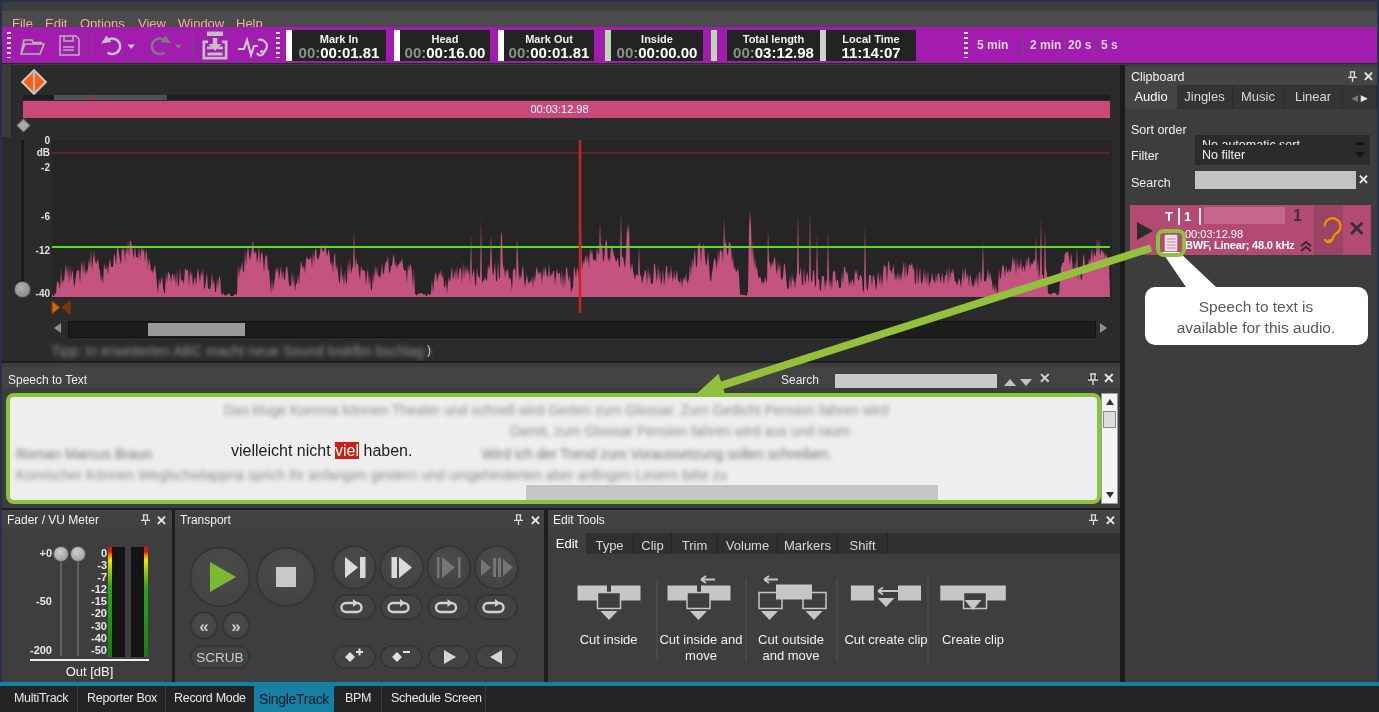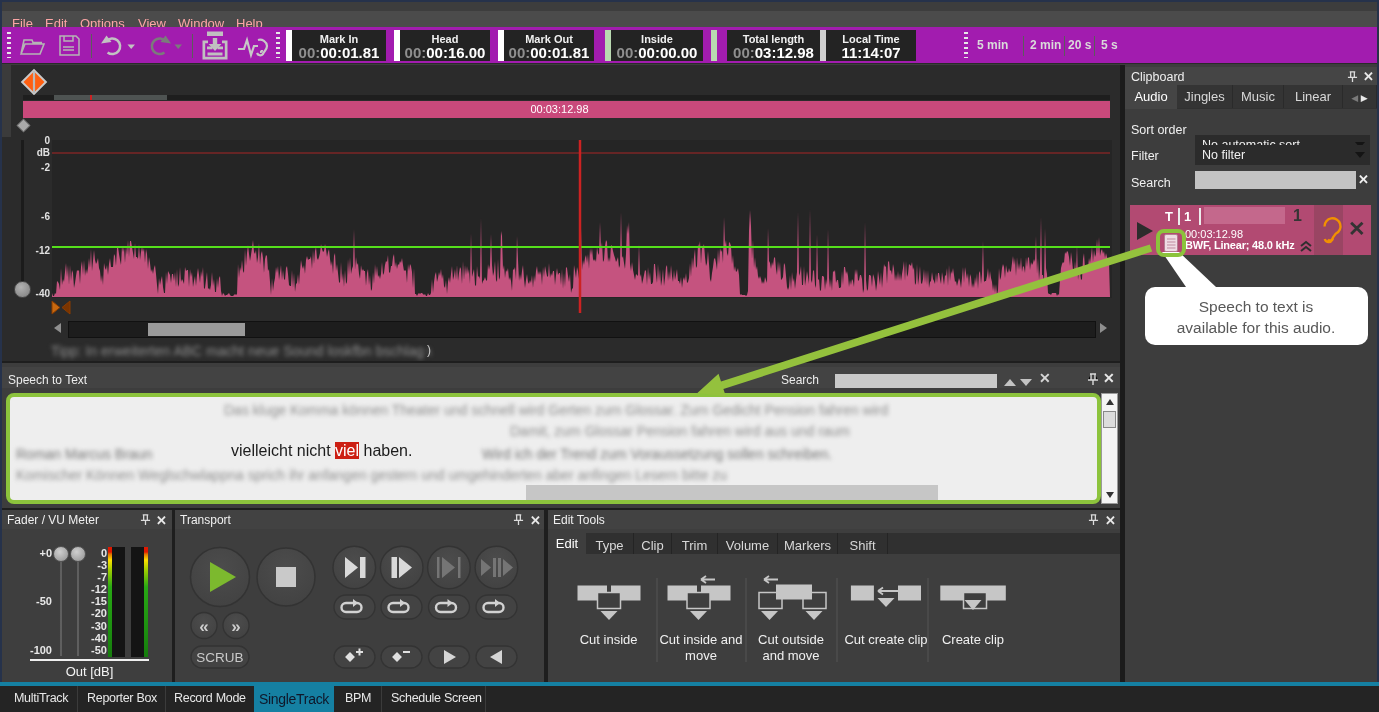--- a/index.html
+++ b/index.html
@@ -212,21 +212,21 @@
 <div class="abs panel" style="left:2px;top:510px;width:170px;height:172px">
 <div class="ptitle">
       <span>Fader / VU Meter</span>
 <svg class="pin" style="left:138px;top:4px" width="11" height="12" viewBox="0 0 12 13" stroke="#dcdcdc" stroke-width="1.4" fill="none">
         <path d="M3 1 h6 M4 1 v6 h-3 M8 1 v6 h3 M1 7 h10 M6 7 v5"></path>
       </svg>
 <span class="px" style="left:154px">✕</span>
     </div>
 <div class="abs" style="left:14px;top:37px;width:36px;text-align:right;font-size:11px;font-weight:bold;color:#e8e8e8">+0</div>
 <div class="abs" style="left:14px;top:85px;width:36px;text-align:right;font-size:11px;font-weight:bold;color:#e8e8e8">-50</div>
-<div class="abs" style="left:14px;top:134px;width:36px;text-align:right;font-size:11px;font-weight:bold;color:#e8e8e8">-100</div>
+<div class="abs" style="left:14px;top:134px;width:36px;text-align:right;font-size:11px;font-weight:bold;color:#e8e8e8">-200</div>
 <div class="abs" style="left:57px;top:44px;width:4px;height:102px;background:linear-gradient(to right,#2e2e2e,#6f6f6f,#2e2e2e)"></div>
 <div class="abs" style="left:74px;top:44px;width:4px;height:102px;background:linear-gradient(to right,#2e2e2e,#6f6f6f,#2e2e2e)"></div>
 <div class="abs" style="left:51px;top:36px;width:16px;height:16px;border-radius:50%;background:radial-gradient(circle at 40% 35%,#cfcfcf,#909090);border:1px solid #555"></div>
 <div class="abs" style="left:68px;top:36px;width:16px;height:16px;border-radius:50%;background:radial-gradient(circle at 40% 35%,#cfcfcf,#909090);border:1px solid #555"></div>
 <div class="abs" style="left:75px;top:37px;width:30px;text-align:right;font-size:11px;font-weight:bold;color:#e8e8e8;line-height:12.1px">0<br>-3<br>-7<br>-12<br>-15<br>-20<br>-30<br>-40<br>-50</div>
 <div class="abs" style="left:105.5px;top:37px;width:4px;height:110px;background:linear-gradient(to bottom,#e01800 0 5px,#e07000 7px,#ffe000 13px,#a8d000 22px,#28a814 40px,#1d9010 75%,#157c0c)"></div>
 <div class="abs" style="left:109.5px;top:37px;width:13px;height:110px;background:#141414"></div>
 <div class="abs" style="left:128.5px;top:37px;width:13px;height:110px;background:#141414"></div>
 <div class="abs" style="left:141.5px;top:37px;width:4px;height:110px;background:linear-gradient(to bottom,#e01800 0 5px,#e07000 7px,#ffe000 13px,#a8d000 22px,#28a814 40px,#1d9010 75%,#157c0c)"></div>
 <div class="abs" style="left:28px;top:149px;width:119px;height:1.5px;background:#f0f0f0"></div>

